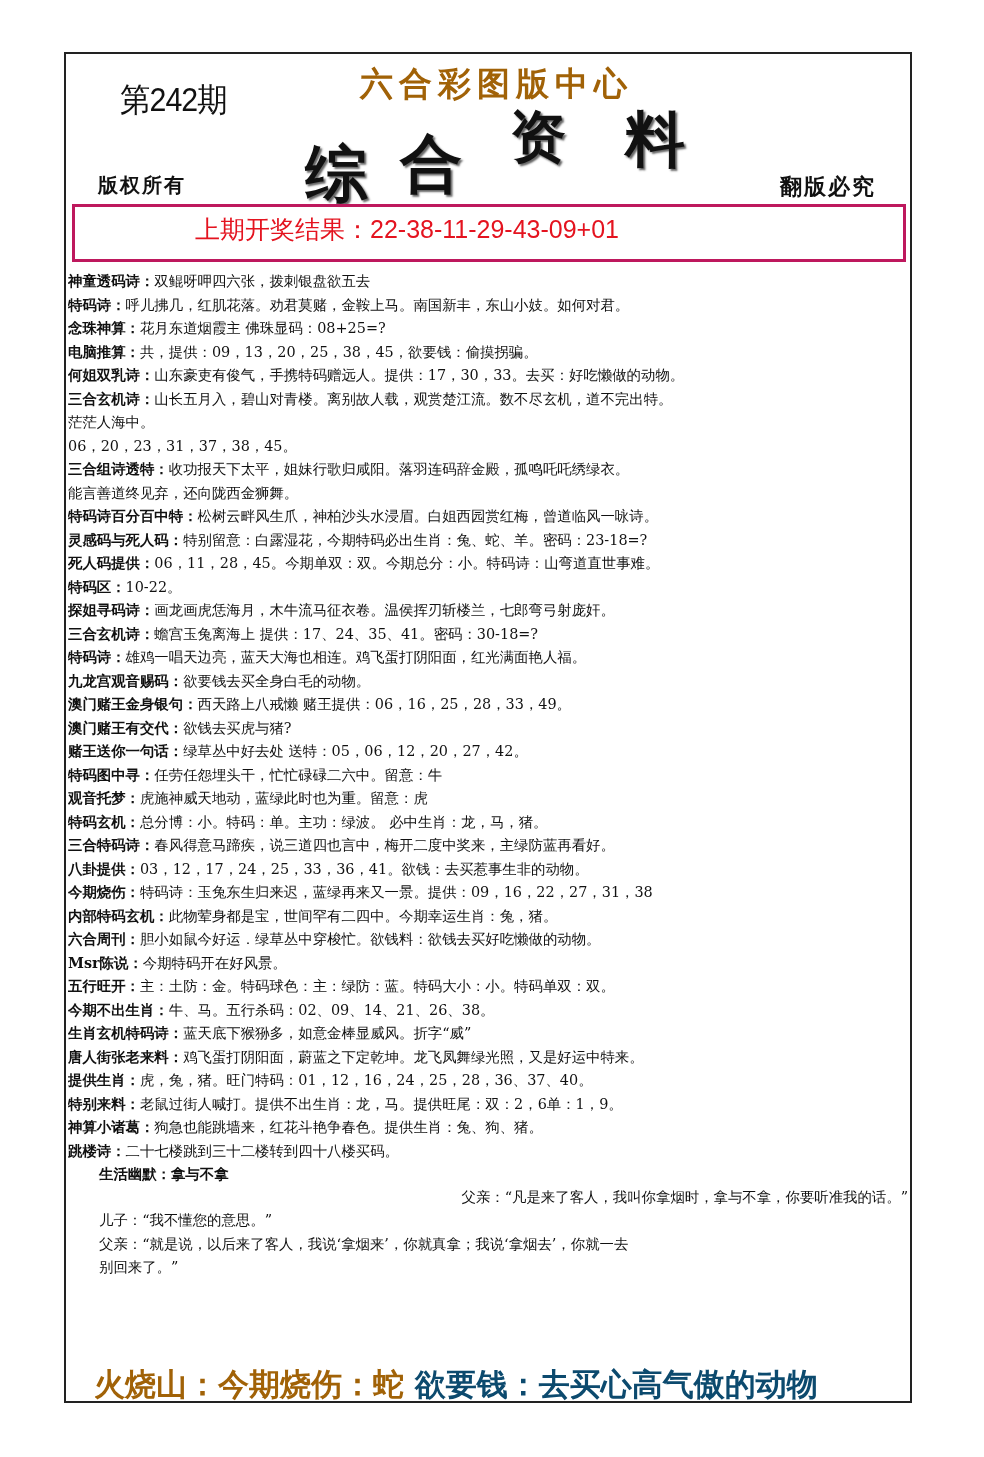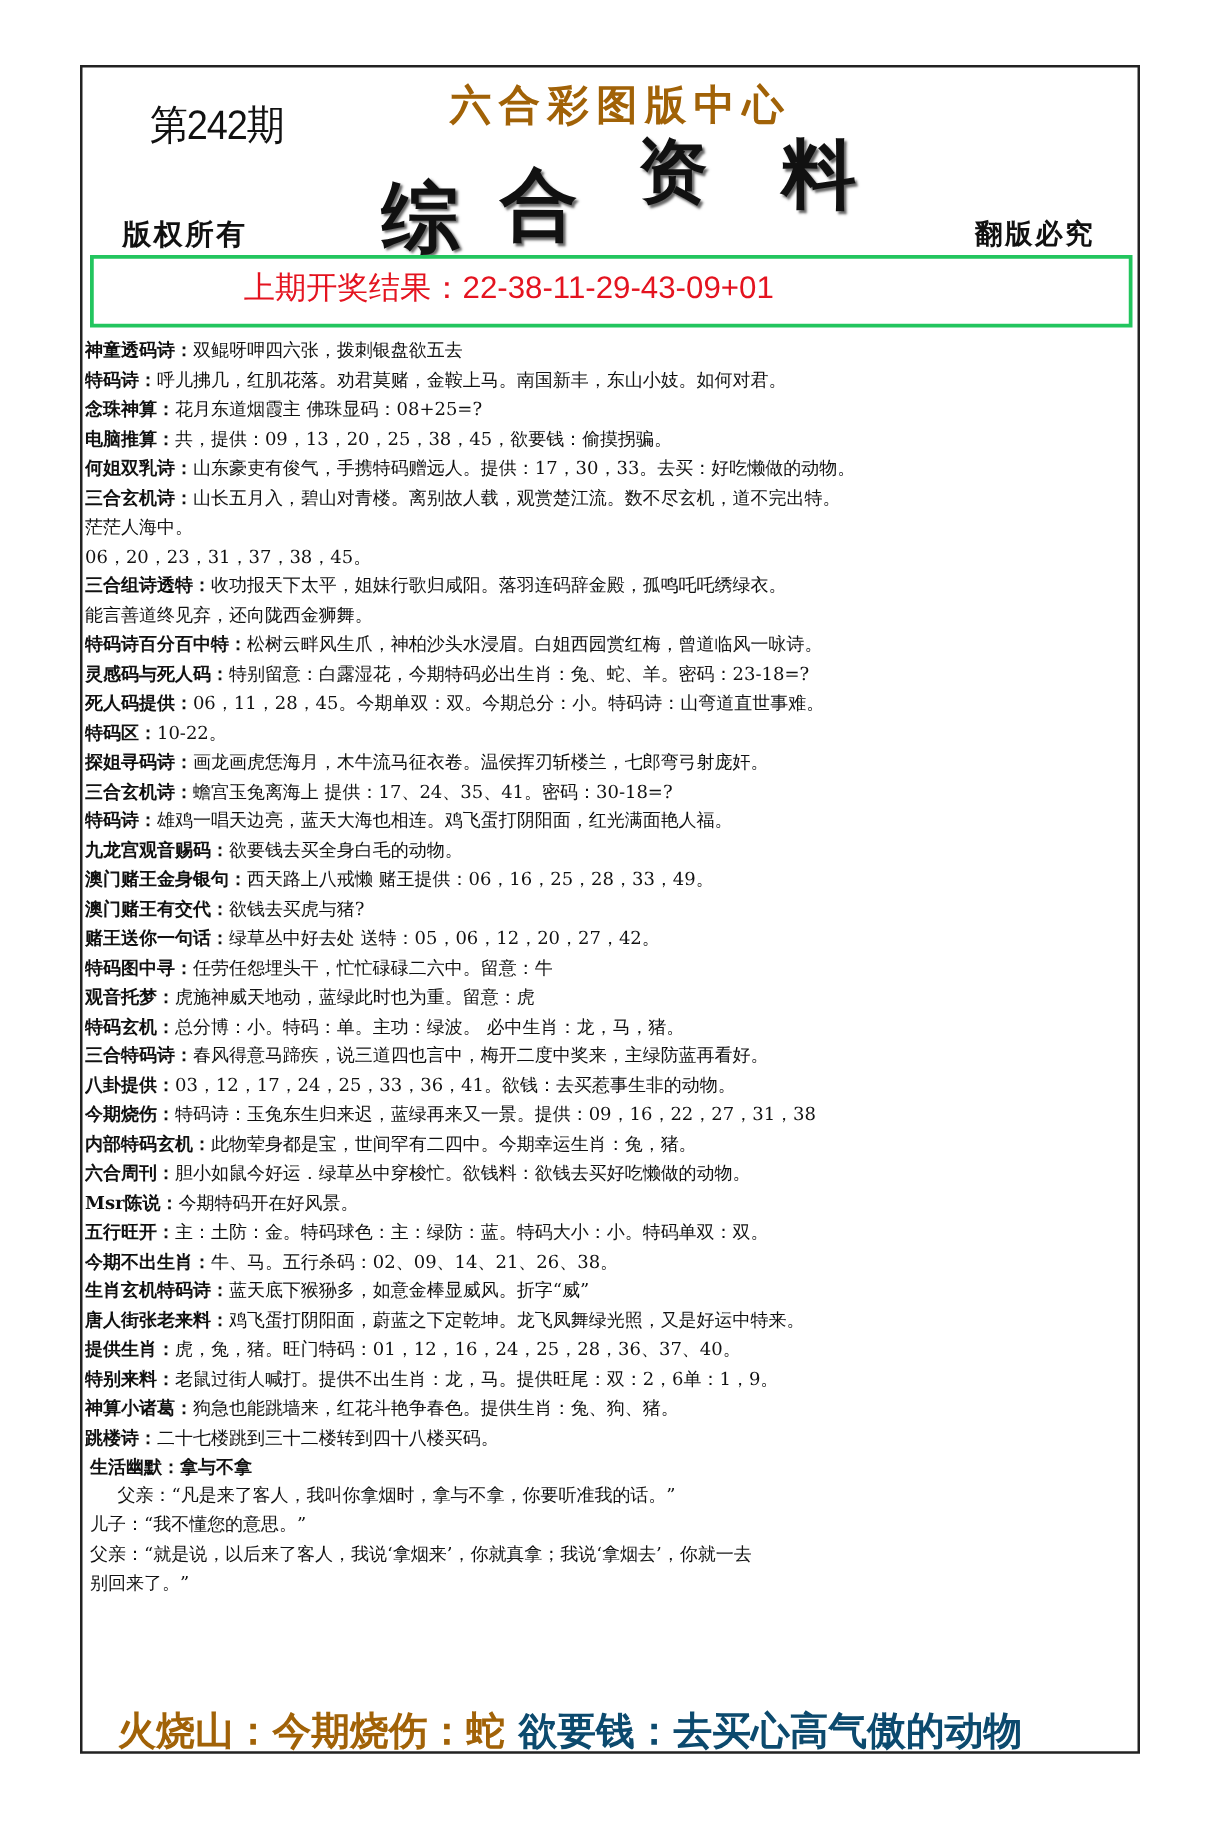--- a/index.html
+++ b/index.html
@@ -11,33 +11,33 @@
            font-size: 33px; letter-spacing: -1px; color: #111; transform: scaleX(0.92); transform-origin: left; }
   .center-title { position: absolute; left: 360px; top: 62px; width: 380px; font-family: "DejaVu Serif", serif;
            font-weight: bold; font-size: 33px; letter-spacing: 6px; color: #a16207; }
   .big { position: absolute; font-family: "DejaVu Serif", serif; font-weight: bold; color: #111;
          text-shadow: 2px 2px 2px #666; }
   .big.c1 { left: 305px; top: 132px; font-size: 62px; }
   .big.c2 { left: 400px; top: 122px; font-size: 62px; }
   .big.c3 { left: 510px; top: 100px; font-size: 56px; }
   .big.c4 { left: 625px; top: 100px; font-size: 60px; }
   .side-left { position: absolute; left: 98px; top: 172px; font-family: "DejaVu Serif", serif; font-weight: bold;
-               font-size: 23px; letter-spacing: 2px; }
+               font-size: 20px; letter-spacing: 2px; }
   .side-right { position: absolute; left: 780px; top: 172px; font-family: "DejaVu Serif", serif; font-weight: bold;
                font-size: 22px; letter-spacing: 2px; }
   .result-box { position: absolute; left: 72px; top: 204px; width: 834px; height: 58px;
-                border: 3px solid #22c55e; box-sizing: border-box; }
+                border: 3px solid #be185d; box-sizing: border-box; }
   .result-text { position: absolute; left: 120px; top: 6px; font-family: "Liberation Sans", sans-serif;
                  font-size: 25px; color: #e4131f; white-space: nowrap; }
   .lines { position: absolute; left: 68px; top: 269px; width: 840px; }
   .line { height: 23.5px; line-height: 23.5px; font-size: 14.4px; white-space: nowrap; overflow: hidden;
           font-family: "DejaVu Serif", serif; color: #111; }
   .line .lbl { font-weight: bold; }
-  .line.indent { padding-left: 26px; }
-  .line.indent2 { padding-left: 4px; }
+  .line.indent { padding-left: 26px; text-align: right; }
+  .line.indent2 { padding-left: 4px; margin-left: 27px; }
   .footer { position: absolute; left: 94px; top: 1364px; font-family: "DejaVu Serif", serif; font-weight: bold;
             font-size: 31px; white-space: nowrap; letter-spacing: 0px; }
   .footer .red { color: #a16207; }
   .footer .green { color: #0c4a6e; }
 </style>
 </head>
 <body>
 
 <div class="frame"></div>
 

